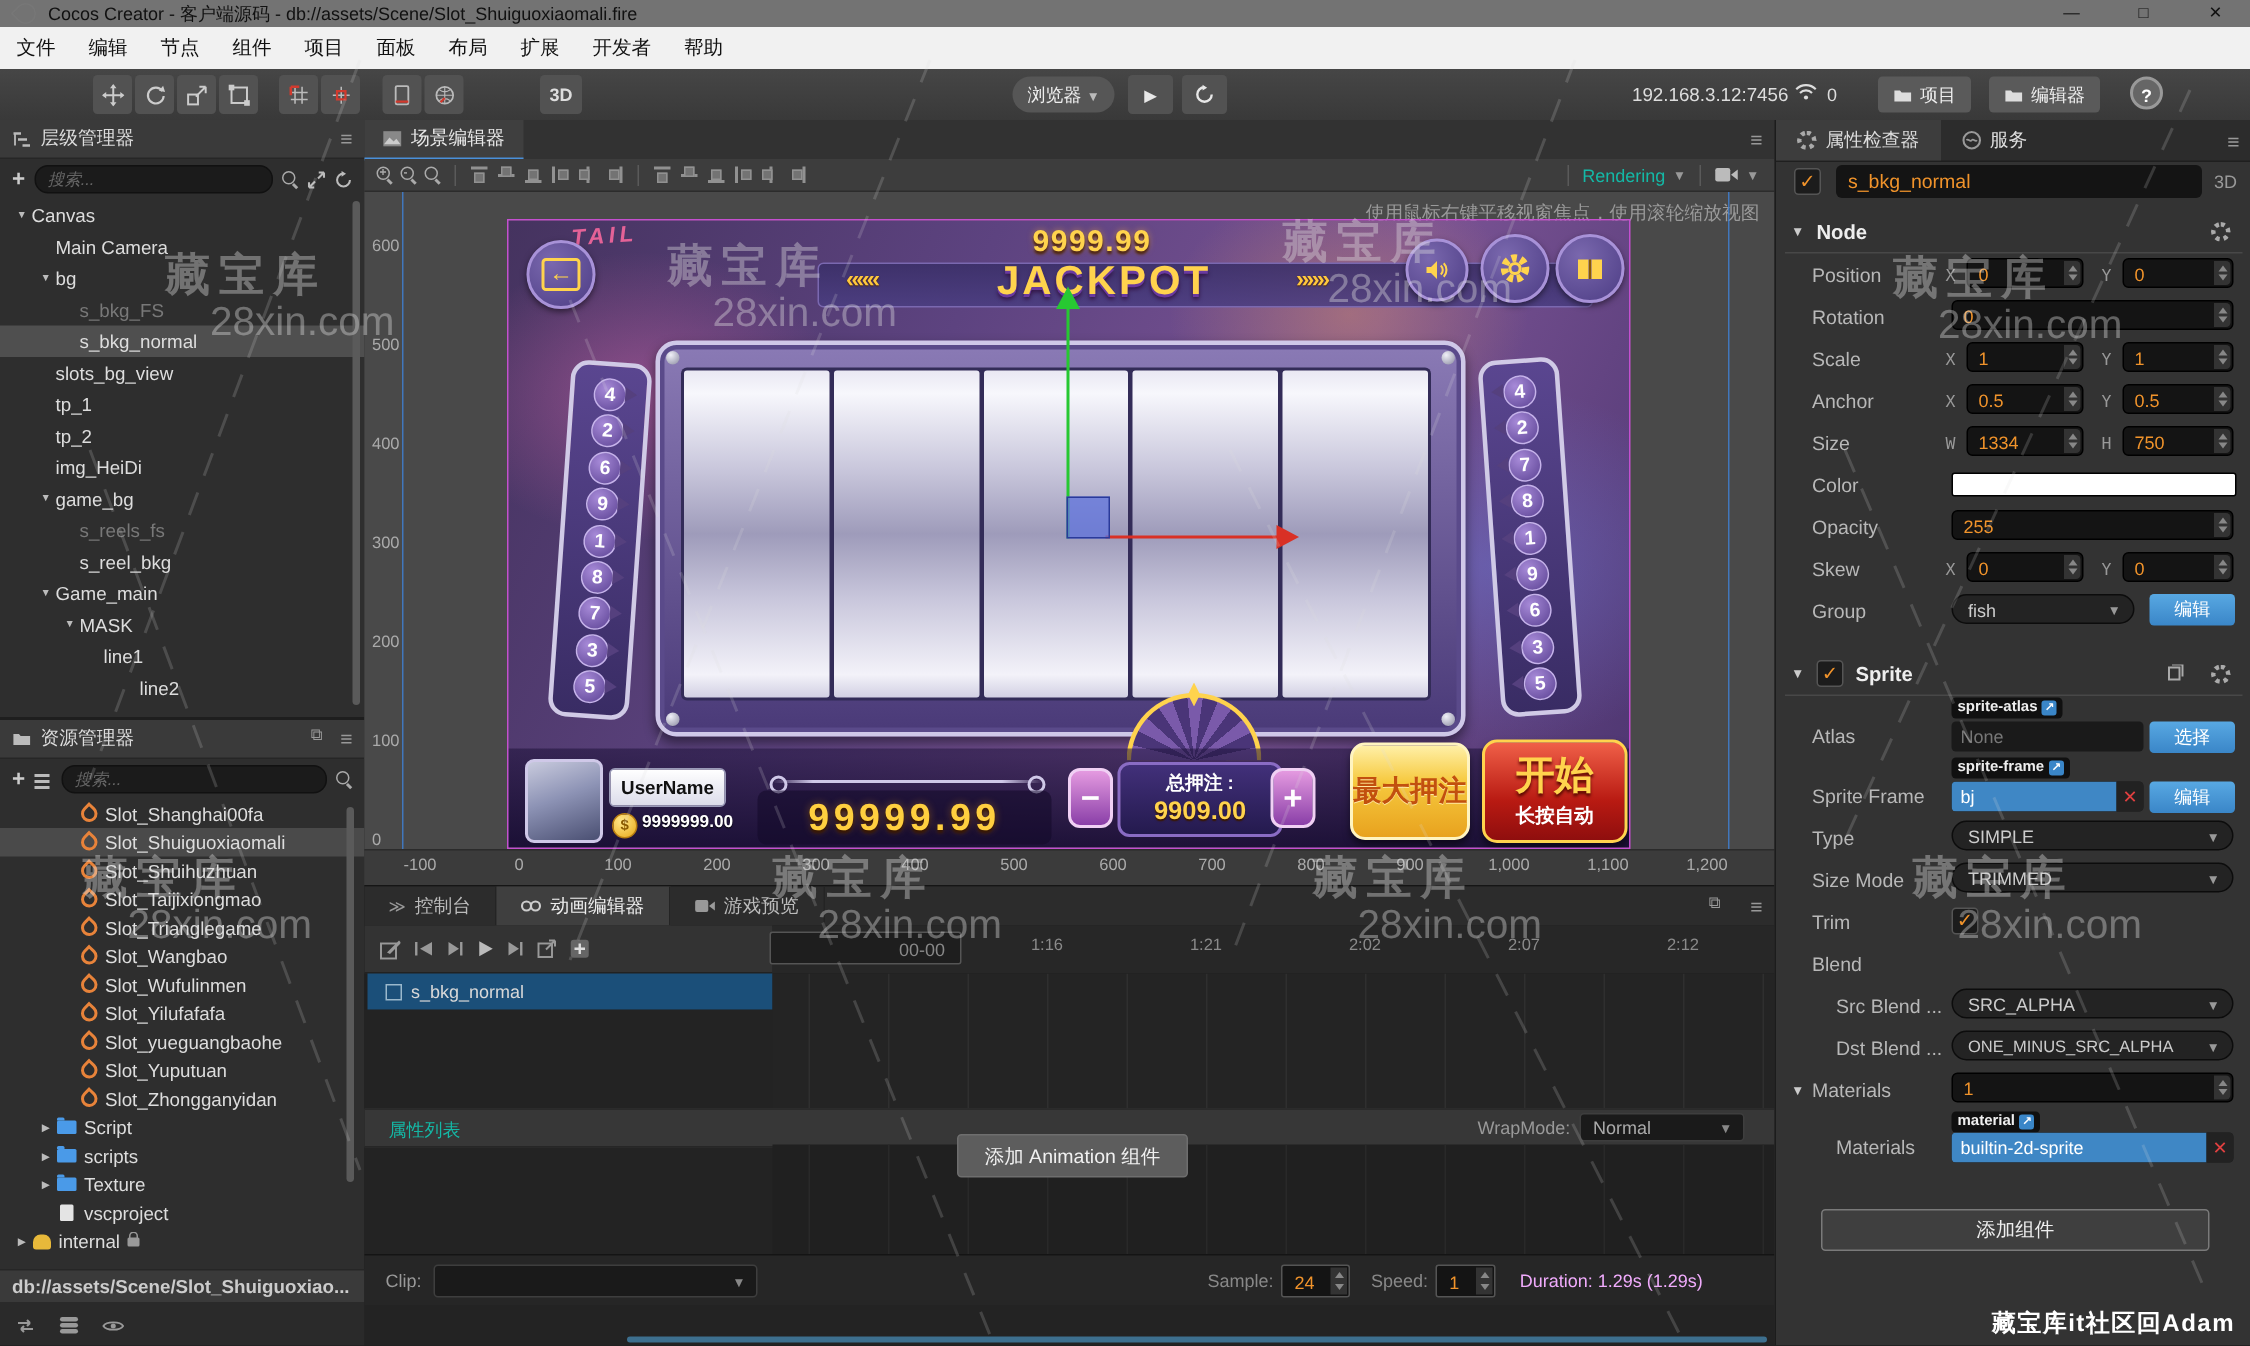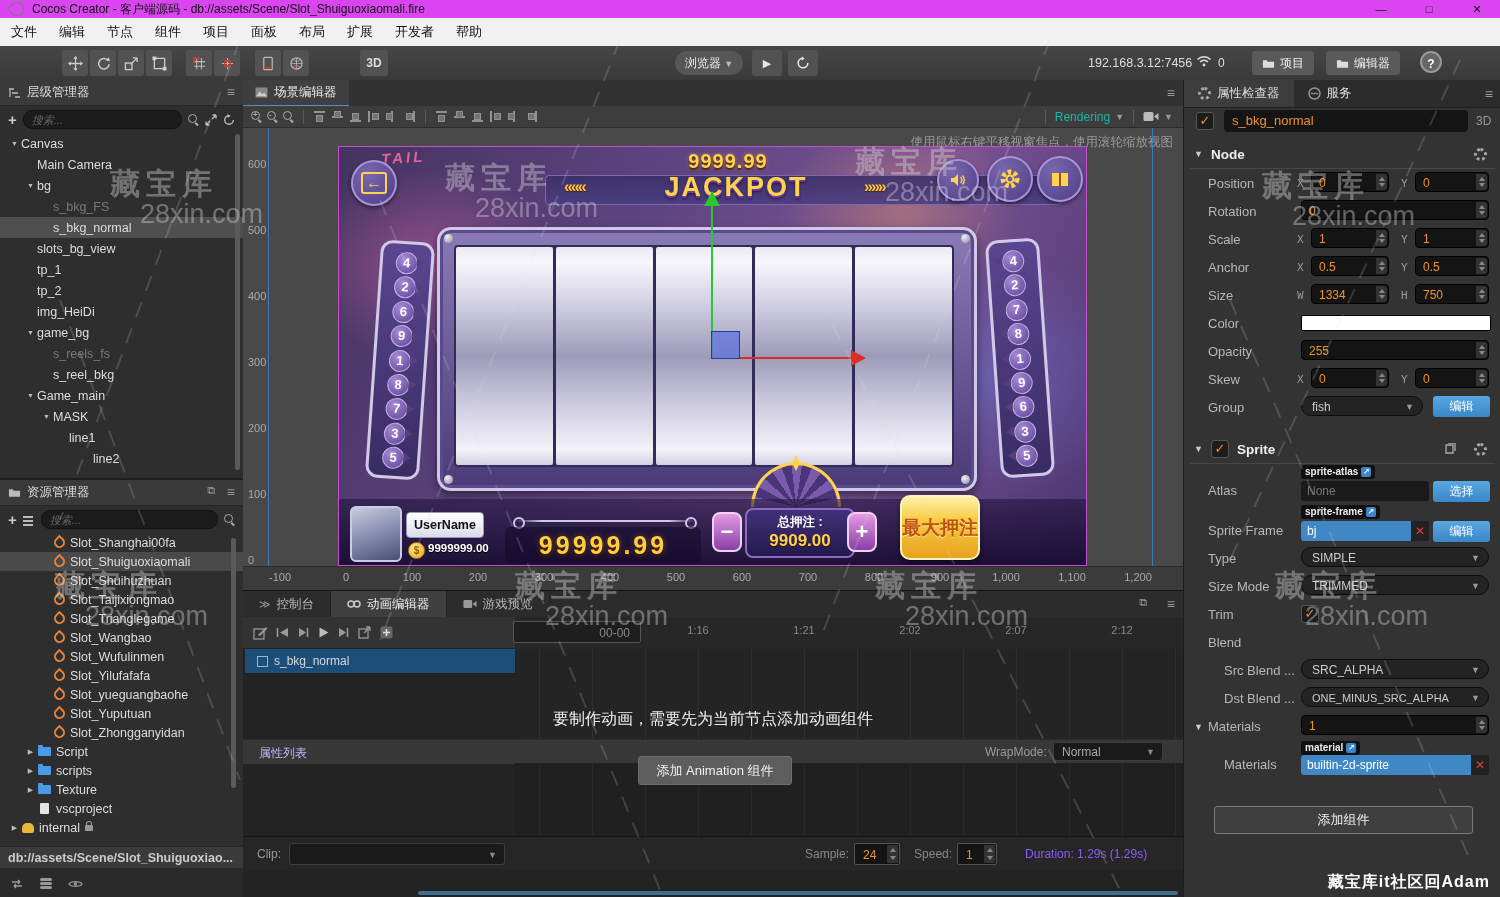--- a/index.html
+++ b/index.html
@@ -1,20 +1,20 @@
 <!DOCTYPE html>
 <html><head>
 <meta charset="utf-8">
 <style>
   html,body{margin:0;padding:0;background:#1a1a1a;}
   body{font-family:"Liberation Sans","DejaVu Sans",sans-serif;}
   #app{position:relative;width:1500px;height:897px;overflow:hidden;background:#2b2b2b;color:#ccc;font-size:12px;}
   .abs{position:absolute;}
   
-  #titlebar{position:absolute;left:0;top:0;width:1500px;height:18px;background:#d946ef;color:#111;display:flex;align-items:center;font-size:12px;}
+  #titlebar{position:absolute;left:0;top:0;width:1500px;height:18px;background:#737373;color:#111;display:flex;align-items:center;font-size:12px;}
   #titlebar .logo{width:12px;height:12px;border:1.5px solid #777;border-radius:50% 50% 50% 0;transform:rotate(45deg);margin:0 8px 0 10px;}
   .wctl{position:absolute;top:0;height:18px;width:30px;text-align:center;line-height:18px;color:#111;font-size:11px;}
   #menubar{position:absolute;left:0;top:18px;width:1500px;height:28px;background:#f1f1f1;border-bottom:1px solid #d6d6d6;display:flex;align-items:center;color:#111;font-size:13px;text-align:center;}
   #menubar span{padding:0 11px;cursor:default;}
   #toolbar{position:absolute;left:0;top:46px;width:1500px;height:34px;background:linear-gradient(#464646,#393939);border-bottom:1px solid #2a2a2a;}
   .tbtn{position:absolute;top:4px;width:26px;height:26px;background:#525252;border-radius:3px;display:flex;align-items:center;justify-content:center;}
   .tbtn svg{display:block;}
   .pill{background:#565656;border-radius:12px;color:#eee;height:24px;line-height:24px;padding:0 10px;font-size:12px;}
   .gbtn{position:absolute;top:5px;height:24px;background:#5a5a5a;border-radius:3px;color:#eee;font-size:12px;display:flex;align-items:center;padding:0 10px;gap:5px;}
   
@@ -684,20 +684,24 @@
         <div class="balance">9999999.00</div>
         <div class="winline"></div>
         <div class="winbox">99999.99</div>
         <div class="betbtn" style="left:373px;">−</div>
         <div class="betbox">
           <div class="betlbl">总押注 :</div>
           <div class="betval">9909.00</div>
         </div>
         <div class="betbtn" style="left:508px;">+</div>
         <div class="maxbet">最大押注</div>
+        <div class="startbtn">
+          <div class="startbig">开始</div>
+          <div class="startsmall">长按自动</div>
+        </div>
       </div>
     <span class="vrl" style="top: 30px;">600</span>
         <span class="vrl" style="top: 96px;">500</span>
         <span class="vrl" style="top: 162px;">400</span>
         <span class="vrl" style="top: 228px;">300</span>
         <span class="vrl" style="top: 294px;">200</span>
         <span class="vrl" style="top: 360px;">100</span>
         <span class="vrl" style="top: 426px;">0</span>
       </div>
     <div id="hruler">
@@ -792,23 +796,22 @@
         <div class="gline" style="left: 236px;"></div>
         <div class="gline" style="left: 289px;"></div>
         <div class="gline" style="left: 342px;"></div>
         <div class="gline" style="left: 395px;"></div>
         <div class="gline" style="left: 448px;"></div>
         <div class="gline" style="left: 501px;"></div>
         <div class="gline" style="left: 554px;"></div>
         <div class="gline" style="left: 607px;"></div>
         <div class="gline" style="left: 660px;"></div>
       </div>
-    <div id="anim-msg">要制作动画，需要先为当前节点添加动画组件</div>
     <div id="propbar">
-      <span style="position:absolute;left:16px;top:5px;color:#c4b5fd;">属性列表</span>
+      <span style="position:absolute;left:16px;top:5px;color:#14b8a6;">属性列表</span>
       <span style="position:absolute;left:742px;top:5px;color:#999;">WrapMode:</span>
       <div class="ddark" style="position:absolute;left:810px;top:2px;width:110px;height:19px;line-height:19px;">
         <span>Normal</span><span class="car" style="line-height:19px;">▼</span>
       </div>
     </div>
     <div id="prop-right">
         <div class="gline" style="left: 24px; height: 73px; background: rgb(41, 41, 41);"></div>
         <div class="gline" style="left: 77px; height: 73px; background: rgb(41, 41, 41);"></div>
         <div class="gline" style="left: 130px; height: 73px; background: rgb(41, 41, 41);"></div>
         <div class="gline" style="left: 183px; height: 73px; background: rgb(41, 41, 41);"></div>
@@ -825,21 +828,21 @@
     <div class="addanim">添加 Animation 组件</div>
     <div id="clipbar">
       <span style="margin-left:14px;color:#999;">Clip:</span>
       <div class="ddark" style="width:216px;margin-left:8px;">
           <span class="car">▼</span>
         </div>
       <span style="margin-left:300px;color:#888;">Sample:</span>
       <div class="numbox" style="width:46px;margin-left:5px;"><span>24</span><span class="stp"></span></div>
       <span style="margin-left:14px;color:#888;">Speed:</span>
       <div class="numbox" style="width:40px;margin-left:5px;"><span>1</span><span class="stp"></span></div>
-      <span style="margin-left:28px;color:#8b5cf6;">Duration: 1.29s (1.29s)</span>
+      <span style="margin-left:16px;color:#f0abfc;">Duration: 1.29s (1.29s)</span>
     </div>
     <div id="anim-scroll"></div>
   </div>
 
   <div id="right">
     <div id="insp-tabbar">
       <div class="itab on">
         <span class="gear"></span>
         <span>属性检查器</span>
       </div>

